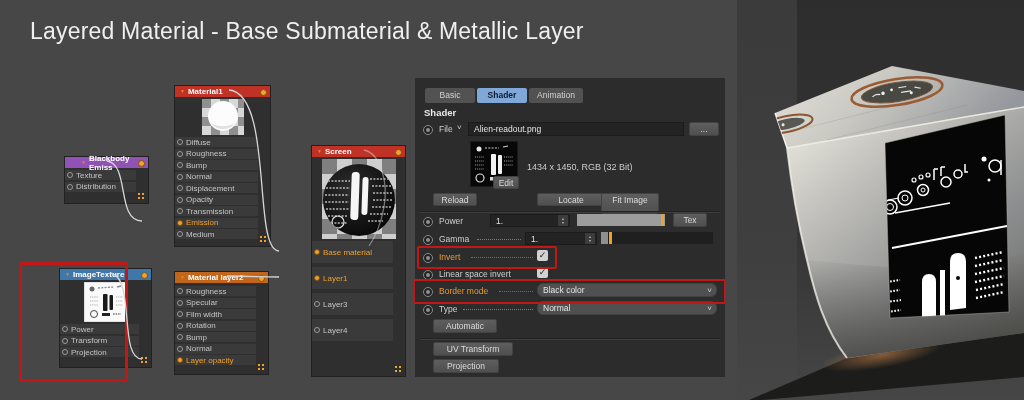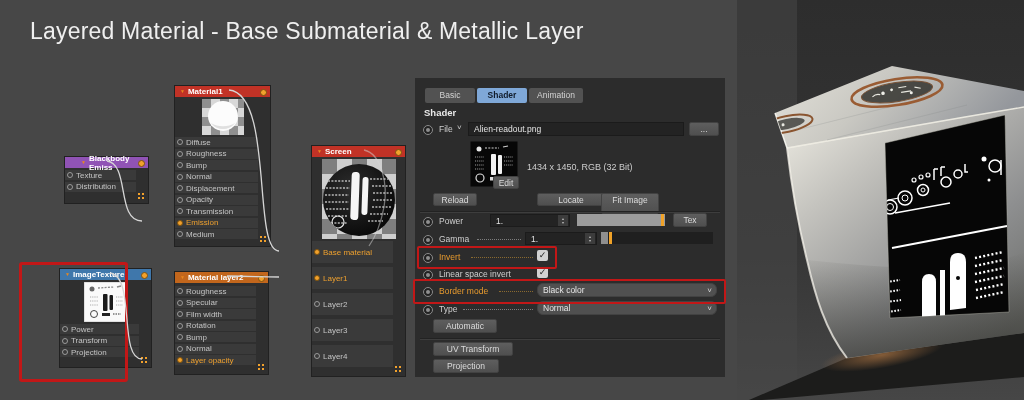--- a/index.html
+++ b/index.html
@@ -245,24 +245,20 @@
     <div class="prow tall active">
         <span class="pdot"></span>
         <span>Base material</span>
       </div>
     <div class="prow tall active">
         <span class="pdot"></span>
         <span>Layer1</span>
       </div>
     <div class="prow tall">
         <span class="pdot"></span>
-        <span>Layer2</span>
-      </div>
-    <div class="prow tall">
-        <span class="pdot"></span>
         <span>Layer3</span>
       </div>
     <div class="prow tall">
         <span class="pdot"></span>
         <span>Layer4</span>
       </div>
   </div>
   <span class="resize-icon"></span>
 </div>
 

